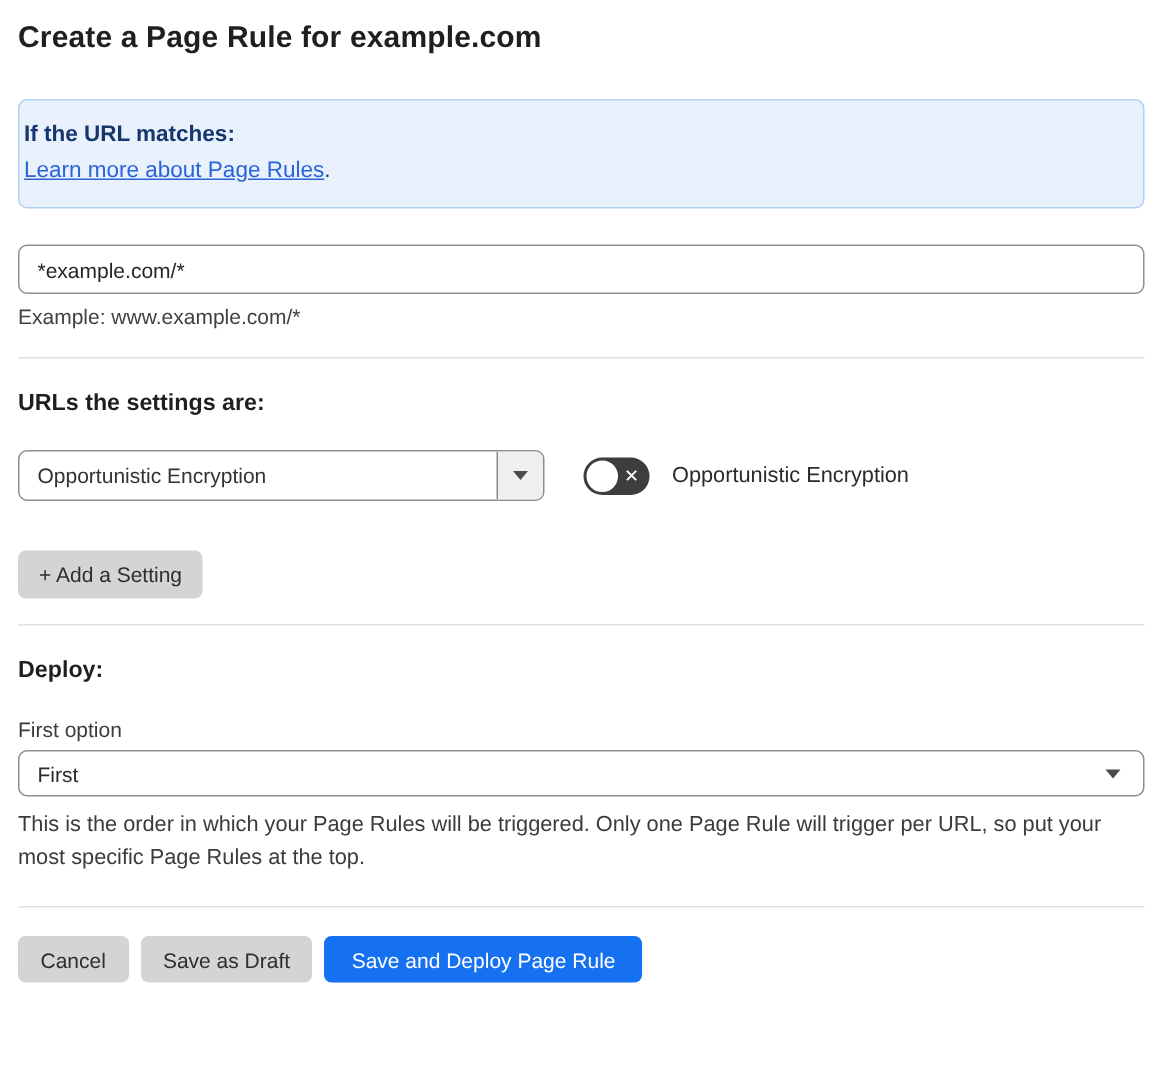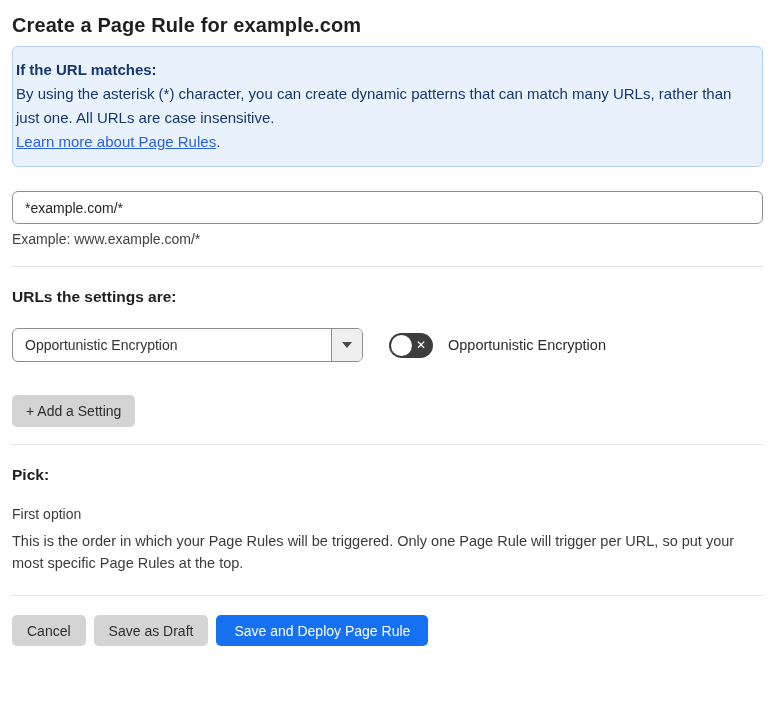--- a/index.html
+++ b/index.html
@@ -9,21 +9,21 @@
     font-family: "Liberation Sans", "DejaVu Sans", sans-serif;
     color: #2b2b2b;
   }
   .container { padding: 12px 12px 16px 12px; width: 775px; }
 
   h1.page-title {
     font-size: 20px;
     font-weight: 700;
     color: #1f1f1f;
     letter-spacing: 0.1px;
-    margin: 2px 0 9px 0;
+    margin: 2px 0 29px 0;
   }
 
   .info-box {
     background: #e9f2fc;
     border: 1px solid #b0d1f1;
     border-radius: 6px;
     padding: 11px 16px 12px 3px;
     margin-bottom: 24px;
     font-size: 15px;
     line-height: 24px;
@@ -211,21 +211,20 @@
 </style>
 </head>
 <body>
 
 <div class="container">
 
   <h1 class="page-title">Create a Page Rule for example.com</h1>
 
   <div class="info-box">
     <div class="info-heading">If the URL matches:</div>
-    <div class="info-body">By using the asterisk (*) character, you can create dynamic patterns that can match many URLs, rather than just one. All URLs are case insensitive.</div>
     <div><a class="info-link">Learn more about Page Rules</a><span>.</span></div>
   </div>
 
   <div class="url-section">
     <input class="text-input" type="text" value="*example.com/*" style="">
     <div class="helper-text">Example: www.example.com/*</div>
   </div>
 
   <hr class="divider">
 
@@ -243,24 +242,28 @@
       <span class="toggle-knob"></span>
       <span class="toggle-x">✕</span>
     </div>
     <span class="toggle-label">Opportunistic Encryption</span>
   </div>
 
   <button class="btn btn-gray add-setting-btn">+ Add a Setting</button>
 
   <hr class="divider" style="margin-top:17px;">
 
-  <h2 class="section-heading">Pick:</h2>
+  <h2 class="section-heading">Deploy:</h2>
 
   <label class="field-label mt-label">First option</label>
 
+  <div class="selectbox">
+    <span>First</span>
+    <span class="caret-down"></span>
+  </div>
 
   <div class="order-helper">This is the order in which your Page Rules will be triggered. Only one Page Rule will trigger per URL, so put your most specific Page Rules at the top.</div>
 
   <hr class="divider" style="margin-top:21px;">
 
   <div class="footer-actions">
     <button class="btn btn-gray">Cancel</button>
     <button class="btn btn-gray">Save as Draft</button>
     <button class="btn btn-primary">Save and Deploy Page Rule</button>
   </div>

